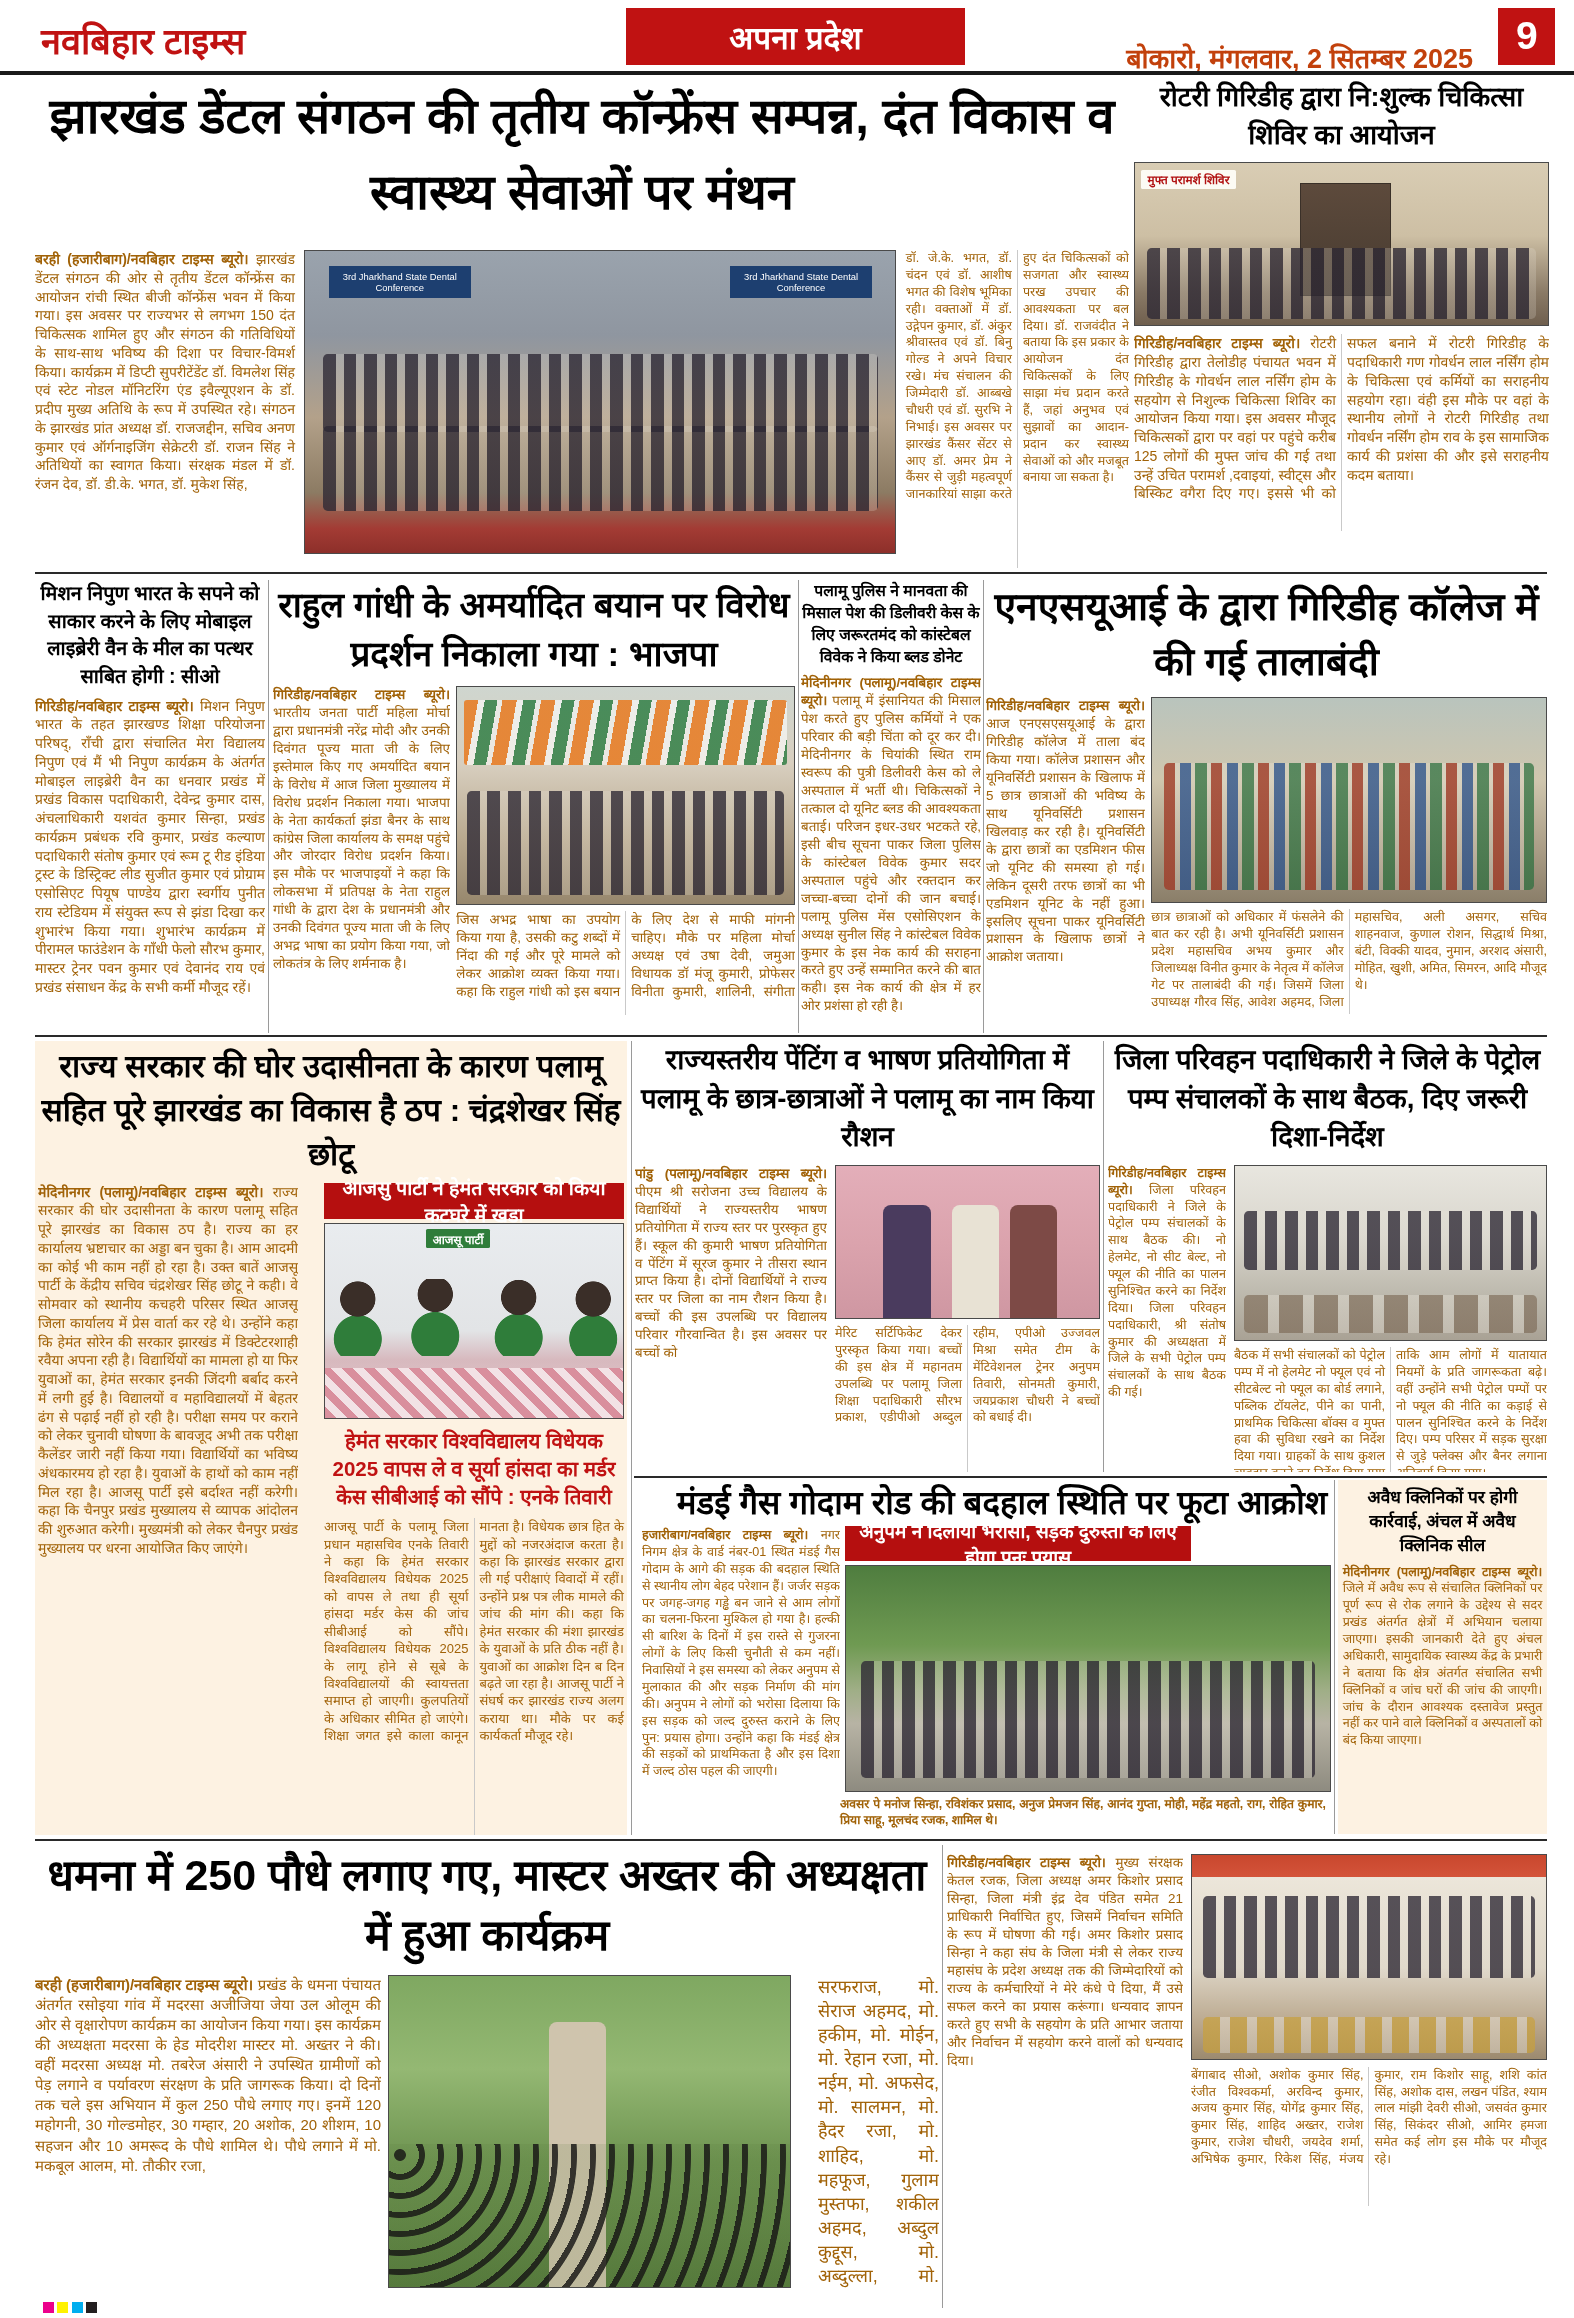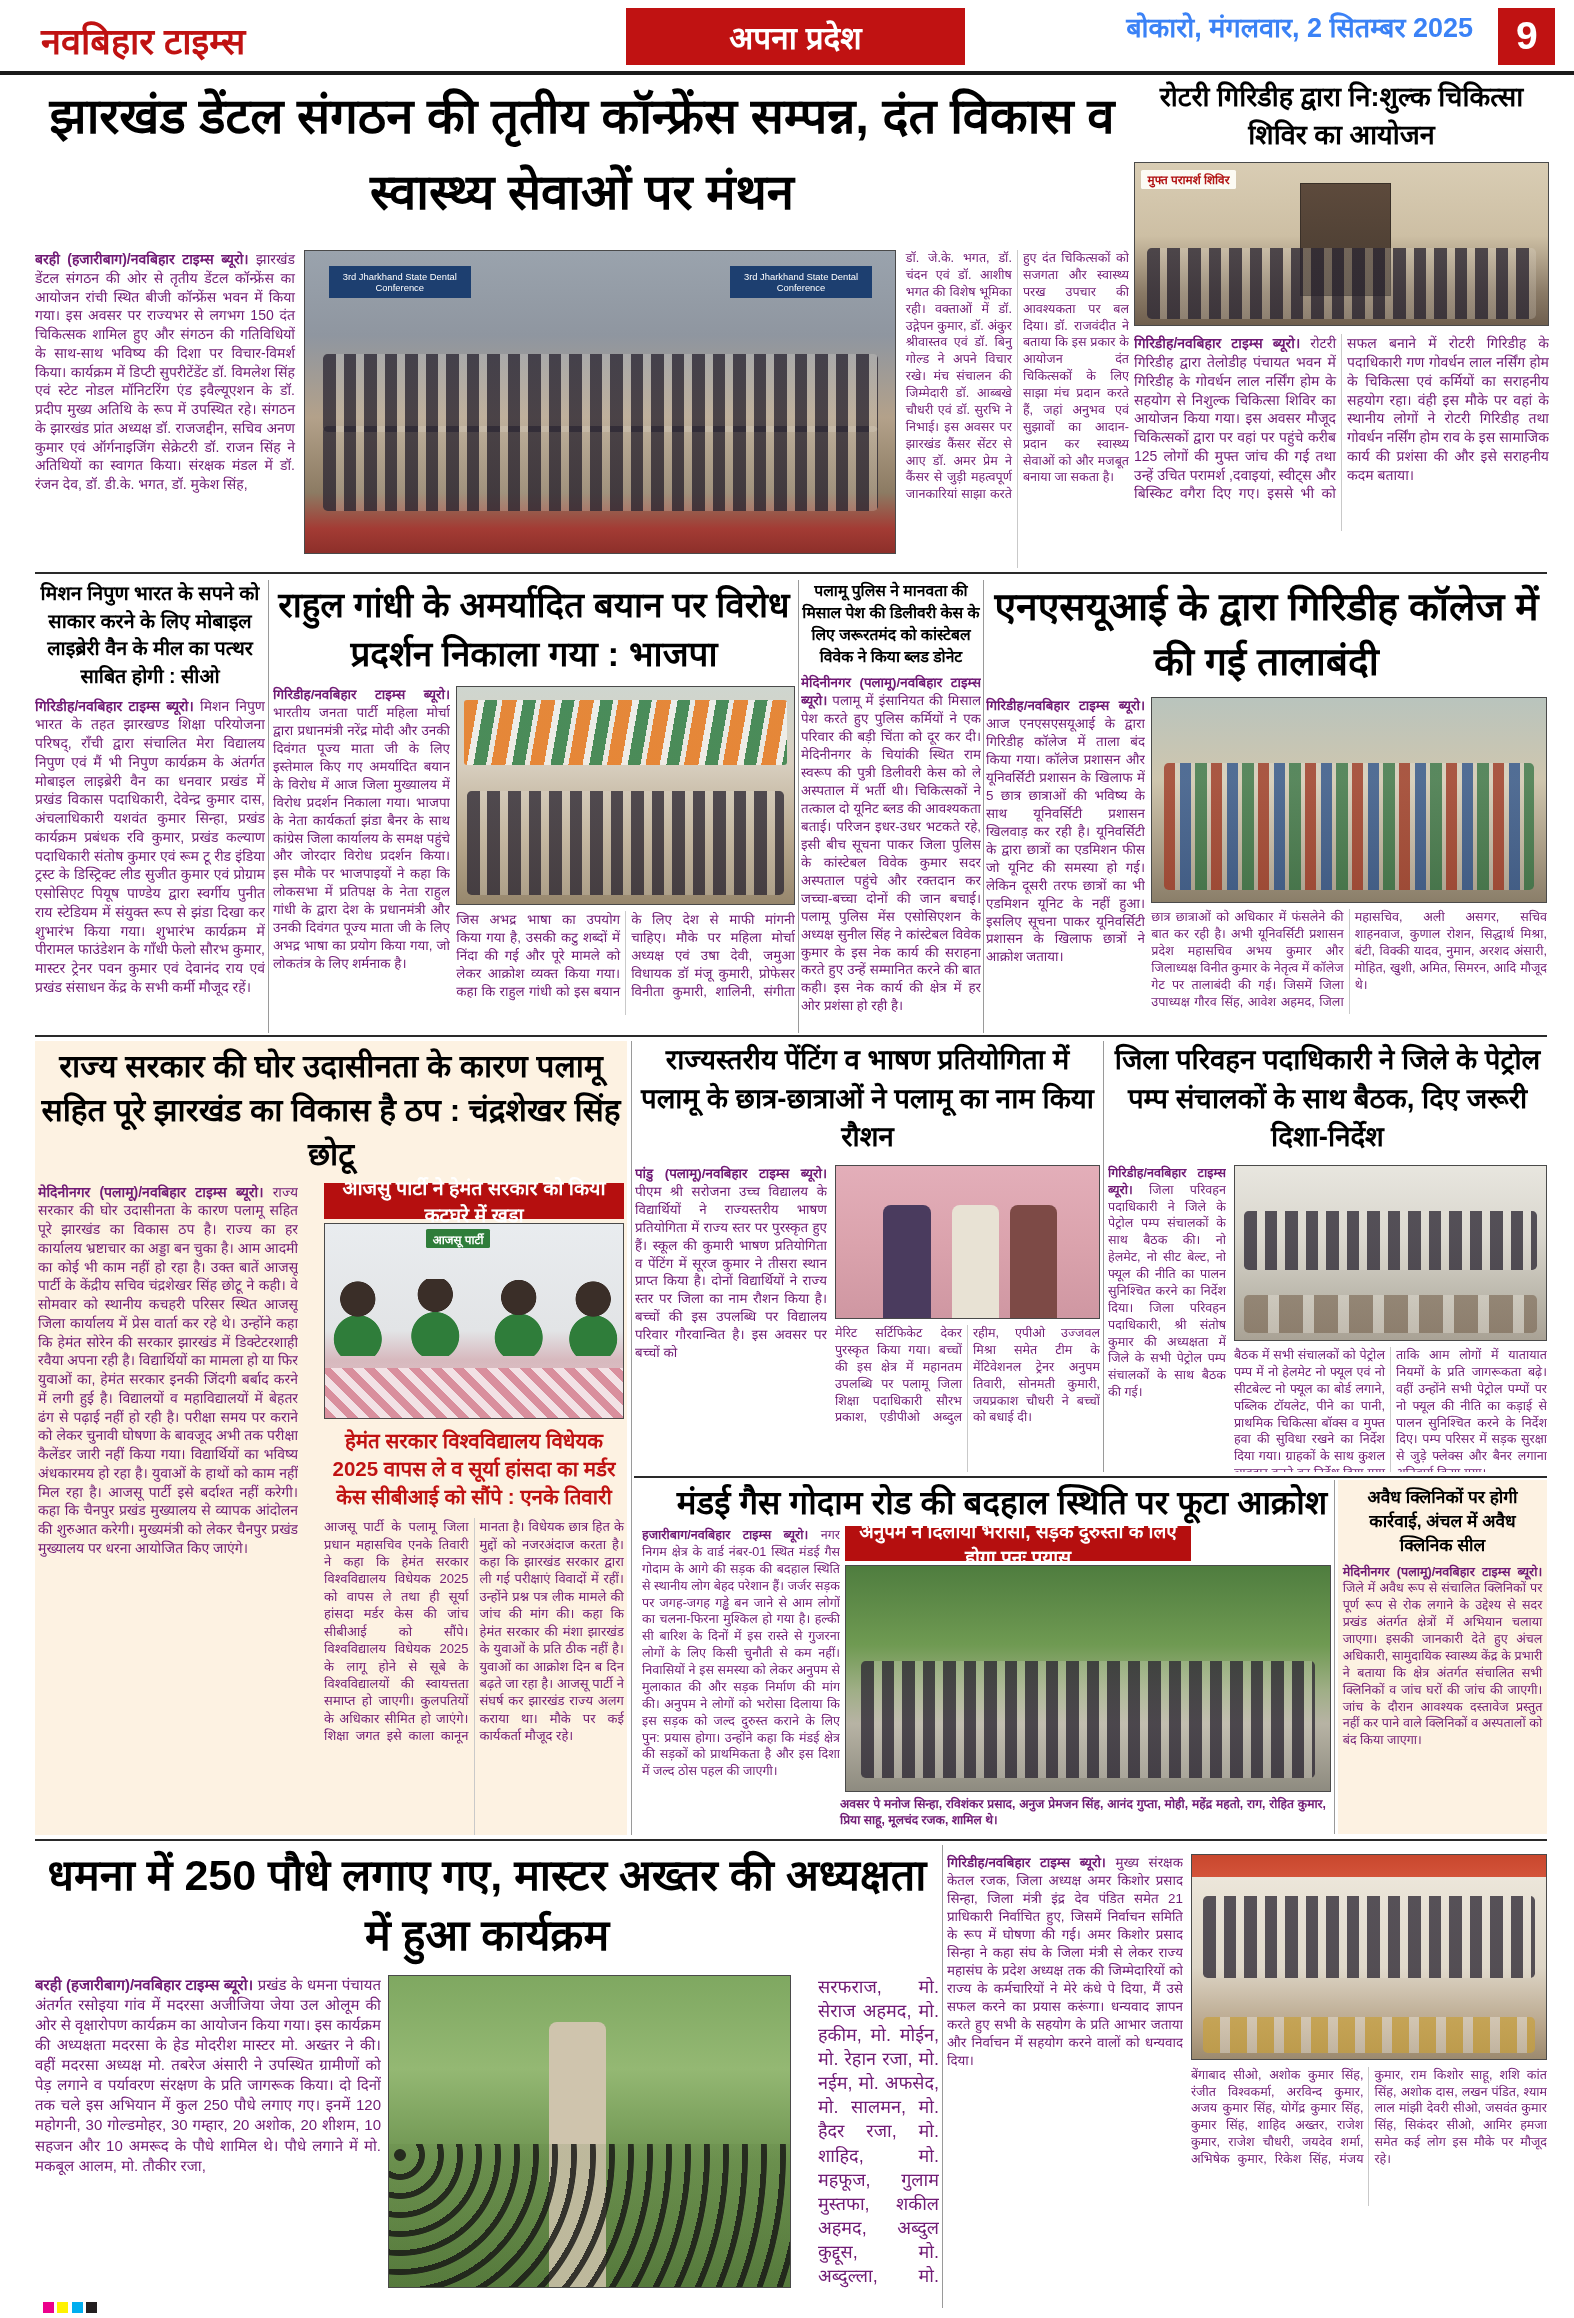--- a/index.html
+++ b/index.html
@@ -4,29 +4,29 @@
 <style>
   * { margin:0; padding:0; box-sizing:border-box; }
   html,body { background:#e8e8e8; }
   body { width:1575px; height:2319px; position:relative; font-family:"Liberation Sans","DejaVu Sans",sans-serif; color:#111; }
   #page { position:absolute; left:0; top:0; width:1575px; height:2319px; background:#ffffff; overflow:hidden; }
 
   
   #masthead { position:absolute; left:41px; top:15.7px; font-size:36px; font-weight:bold; color:#c01212; }
   #section-box { position:absolute; left:626px; top:7.9px; width:339px; height:57px; background:#c01212; color:#fff;
                  display:flex; align-items:center; justify-content:center; font-size:31.5px; font-weight:bold; }
-  #dateline { position:absolute; right:102px; top:8px; font-size:27px; font-weight:bold; color:#3b82f6; }
+  #dateline { position:absolute; right:102px; top:39px; font-size:27px; font-weight:bold; color:#c2410c; }
   #page-num { position:absolute; right:19.7px; top:7.9px; width:57px; height:57px; background:#c01212; color:#fff;
               display:flex; align-items:center; justify-content:center; font-size:39px; font-weight:bold; }
   .header-rule { position:absolute; left:0; top:71px; width:1575px; height:3.9px; background:#1a1a1a; }
 
   
   .article { position:absolute; overflow:hidden; }
   .hl { font-weight:bold; text-align:center; color:#000; line-height:1.4; }
-  .body { font-size:14px; line-height:1.34; text-align:justify; color:#701a75; }
+  .body { font-size:14px; line-height:1.34; text-align:justify; color:#a16207; }
   .byline { font-weight:bold; }
   .cols2 { column-count:2; column-gap:11px; column-rule:0.8px solid #c9c9c9; }
   .photo { position:relative; border:0.8px solid #4a4a4a; overflow:hidden; }
   .vline { position:absolute; width:0.8px; background:#9a9a9a; }
   .hline { position:absolute; height:1.6px; background:#2a2a2a; }
   .band { background:#b50f0f; color:#fff; font-weight:bold; text-align:center; display:flex; align-items:center; justify-content:center; }
   .red-sub { color:#c01212; font-weight:bold; text-align:center; line-height:1.35; }
   .cream { background:#fdf2e2; }
 
   

